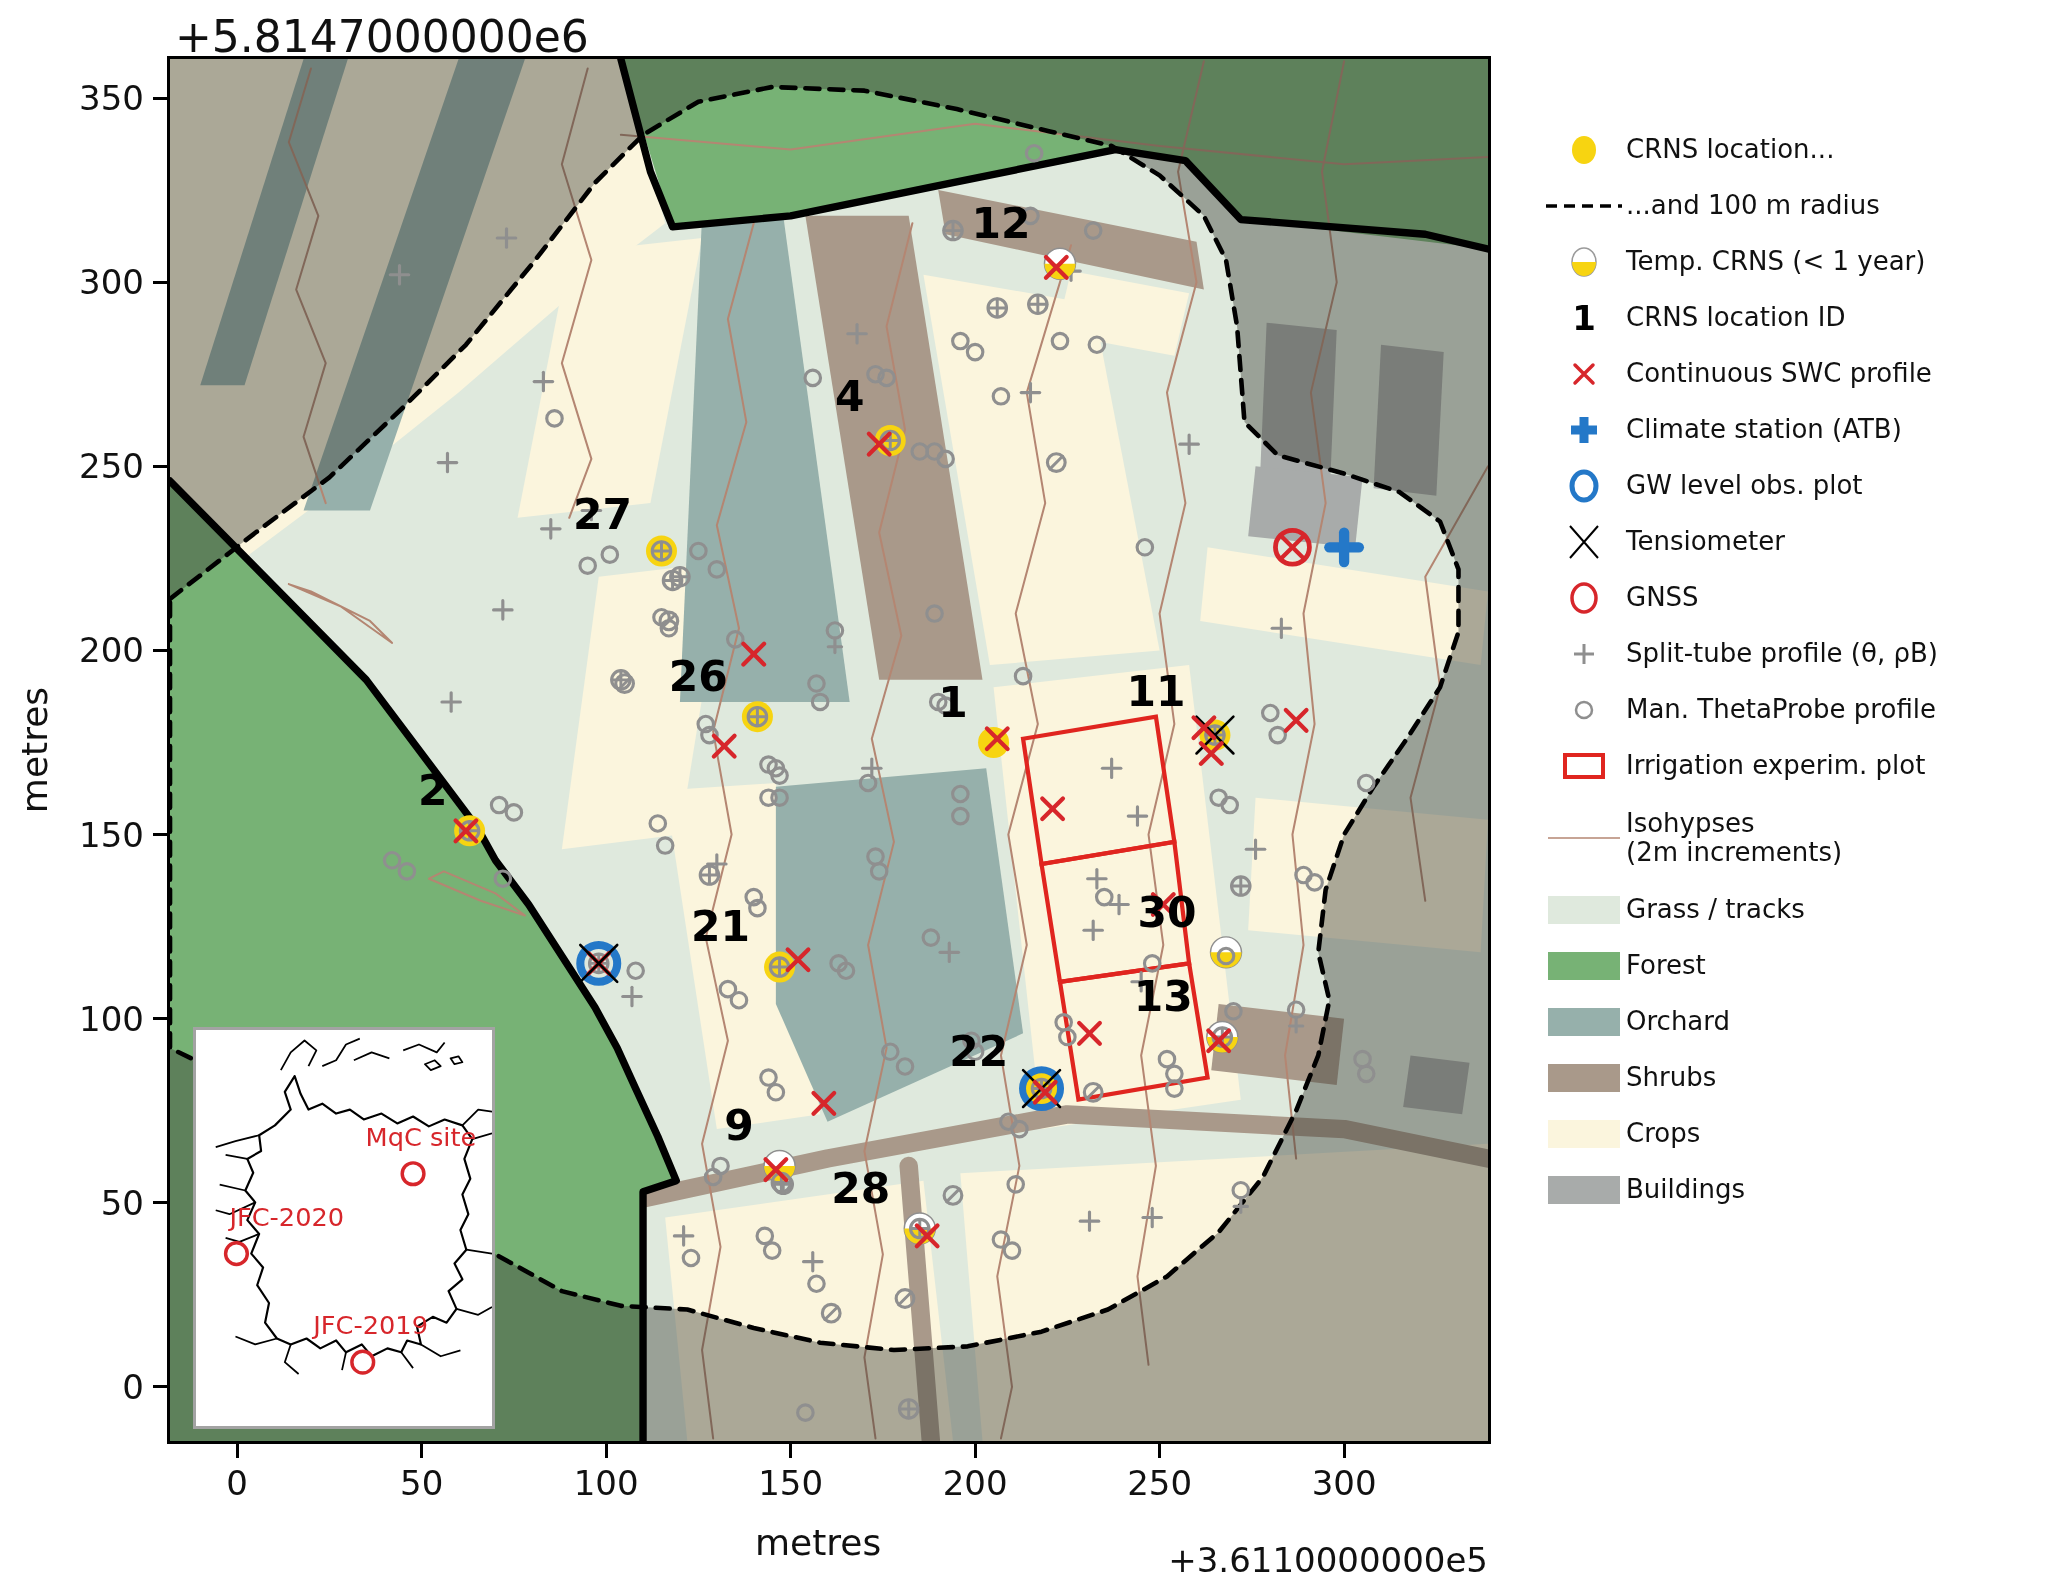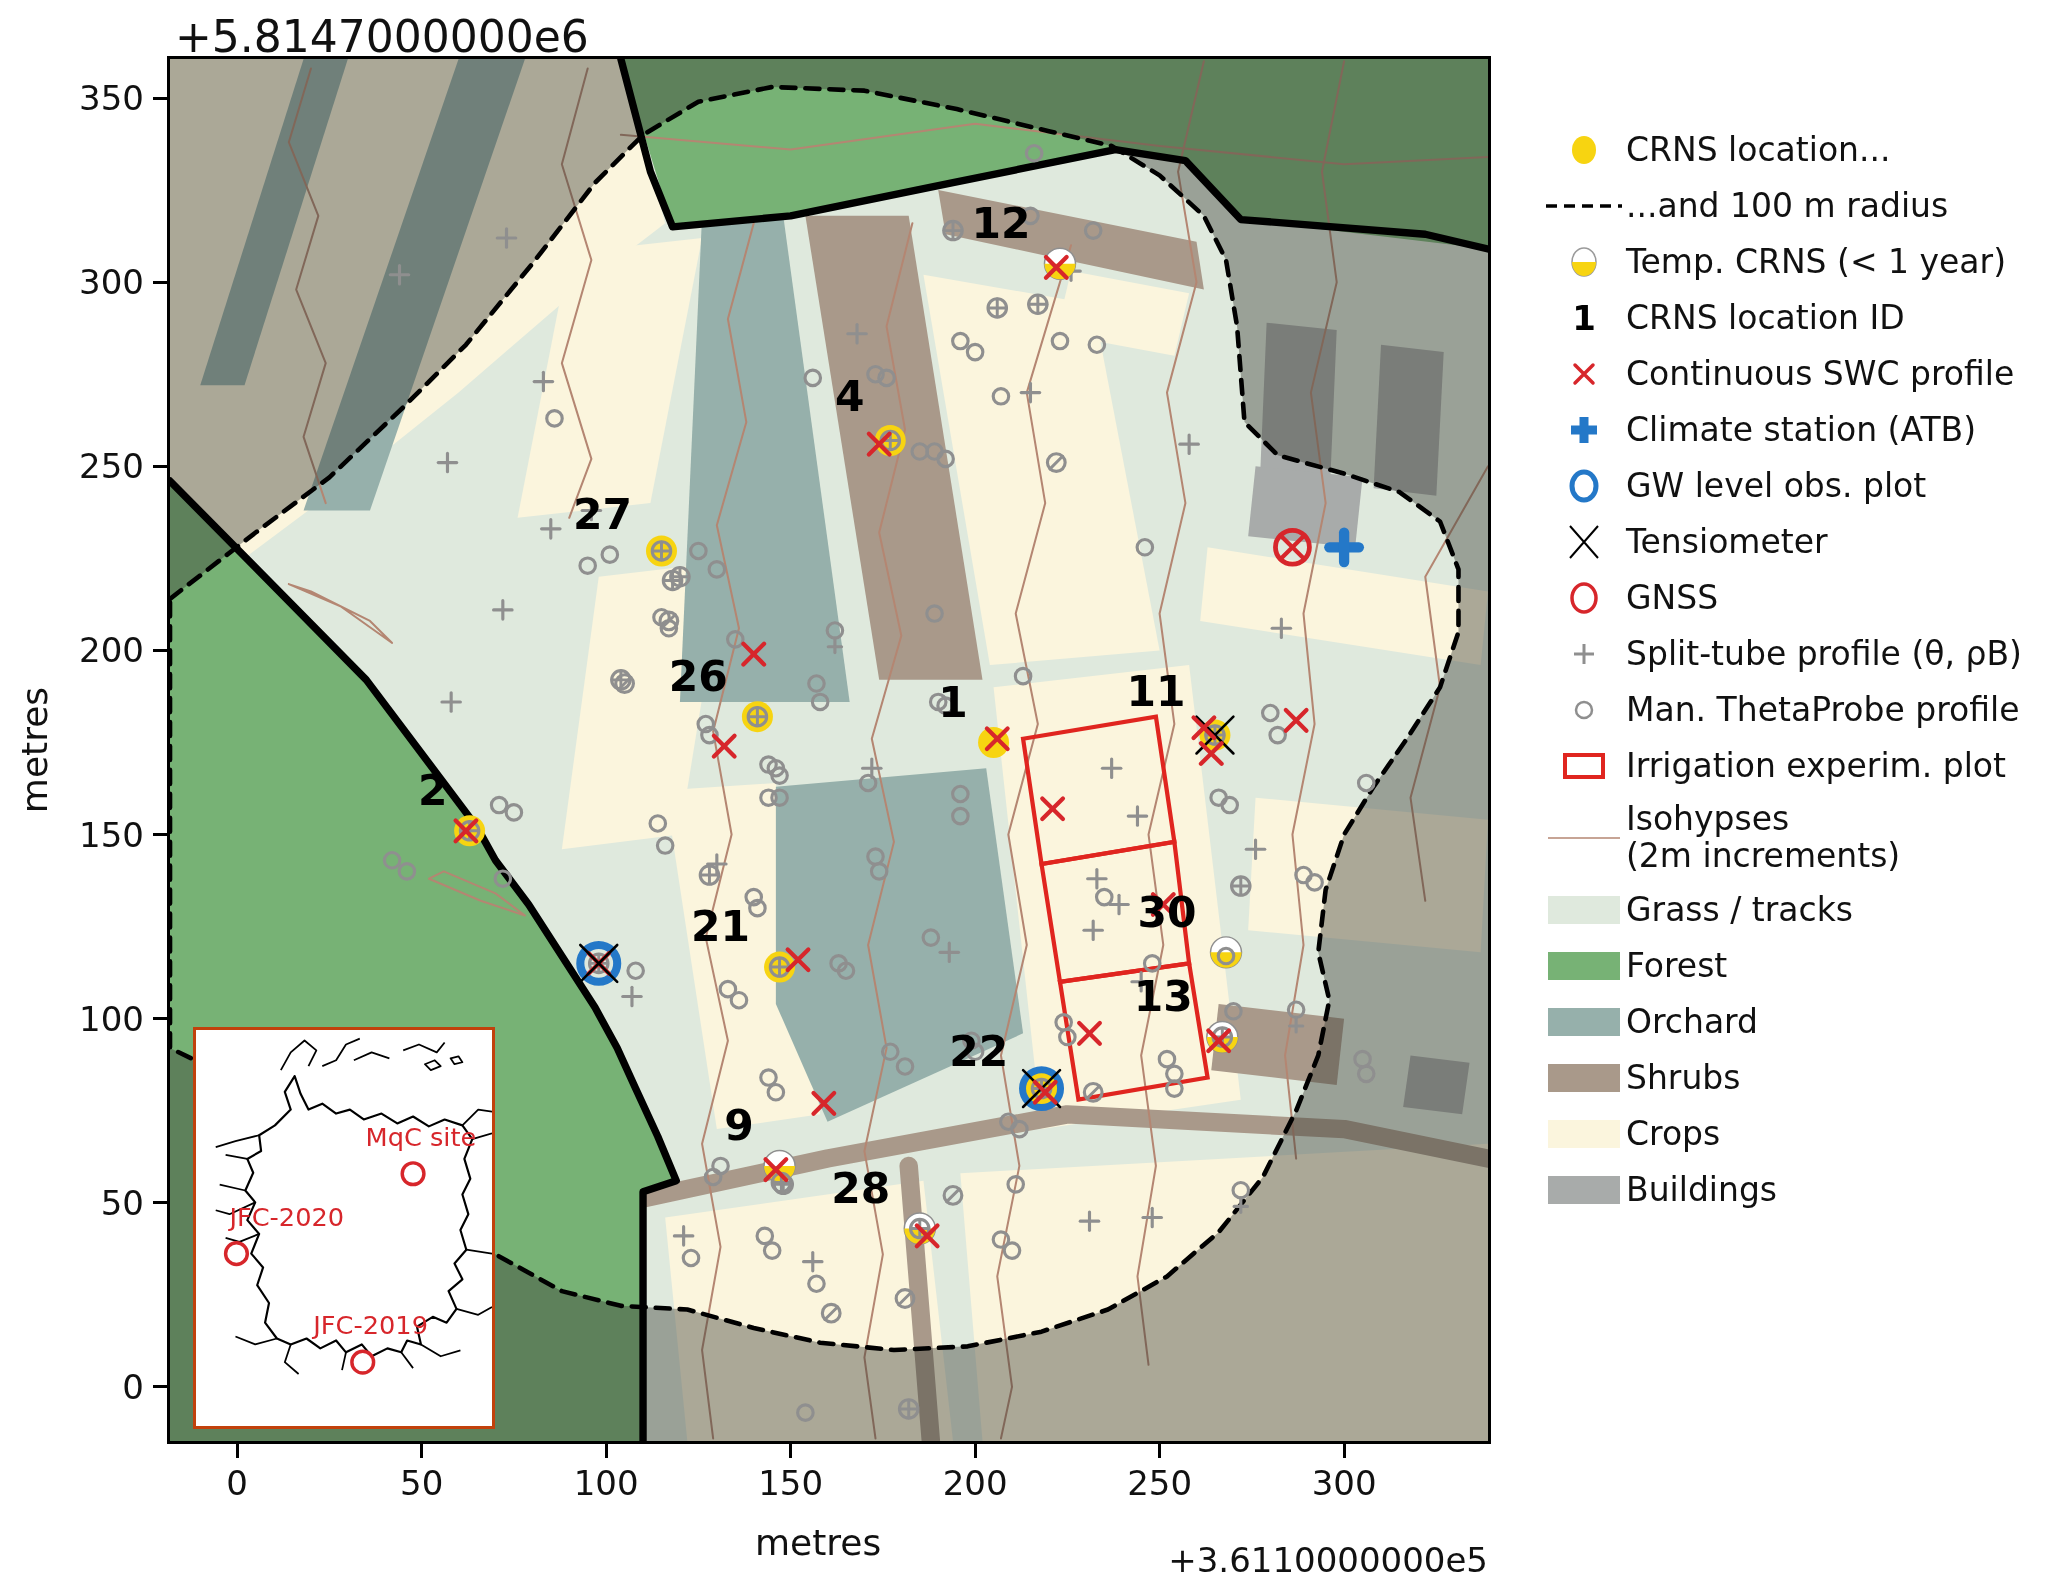--- a/index.html
+++ b/index.html
@@ -4,29 +4,29 @@
 <style>
   html,body{margin:0;padding:0;background:#fff;}
   #fig{position:relative;width:2067px;height:1576px;background:#fff;
        font-family:"DejaVu Sans","Liberation Sans",sans-serif;color:#111;overflow:hidden;}
   .offset-y{position:absolute;left:175px;top:11px;font-size:44px;}
   .offset-x{position:absolute;left:1488px;top:1540px;transform:translateX(-100%);font-size:34px;}
   .xlabel{position:absolute;left:755px;top:1522px;font-size:36px;}
   .ylabel{position:absolute;left:14px;top:750px;font-size:36px;transform:rotate(-90deg) translateX(-50%);transform-origin:0 0;}
   #plot{position:absolute;left:167px;top:56px;width:1318px;height:1382px;border:3px solid #000;background:#dfe9dd;}
   #map{position:absolute;left:0;top:0;width:1318px;height:1382px;}
-  #inset{position:absolute;left:23px;top:968px;width:296px;height:396px;background:#fff;border:3px solid #c2410c;}
+  #inset{position:absolute;left:23px;top:968px;width:296px;height:396px;background:#fff;border:3px solid #a3a3a3;}
   .tick{position:absolute;background:#000;}
   .ticklab{position:absolute;font-size:34px;}
   .xt{transform:translate(-50%,0);}
   .yt{transform:translate(-100%,-50%);}
   #legend{position:absolute;left:1542px;top:122px;width:525px;}
   .lrow{display:flex;align-items:center;min-height:56px;}
   .lsym{width:84px;flex:0 0 84px;display:flex;justify-content:center;align-items:center;}
-  .llab{font-size:33px;line-height:1.12;white-space:pre-line;}
+  .llab{font-size:26px;line-height:1.12;white-space:pre-line;}
 </style>
 </head>
 <body>
 
 <div id="fig">
   <div class="offset-y">+5.8147000000e6</div>
   <div class="ylabel">metres</div>
   <div id="plot">
     <svg id="map" viewBox="0 0 357.2 375.3" preserveAspectRatio="none">
         <rect x="0" y="0" width="357.2" height="375.3" fill="#dfe9dd"></rect>

